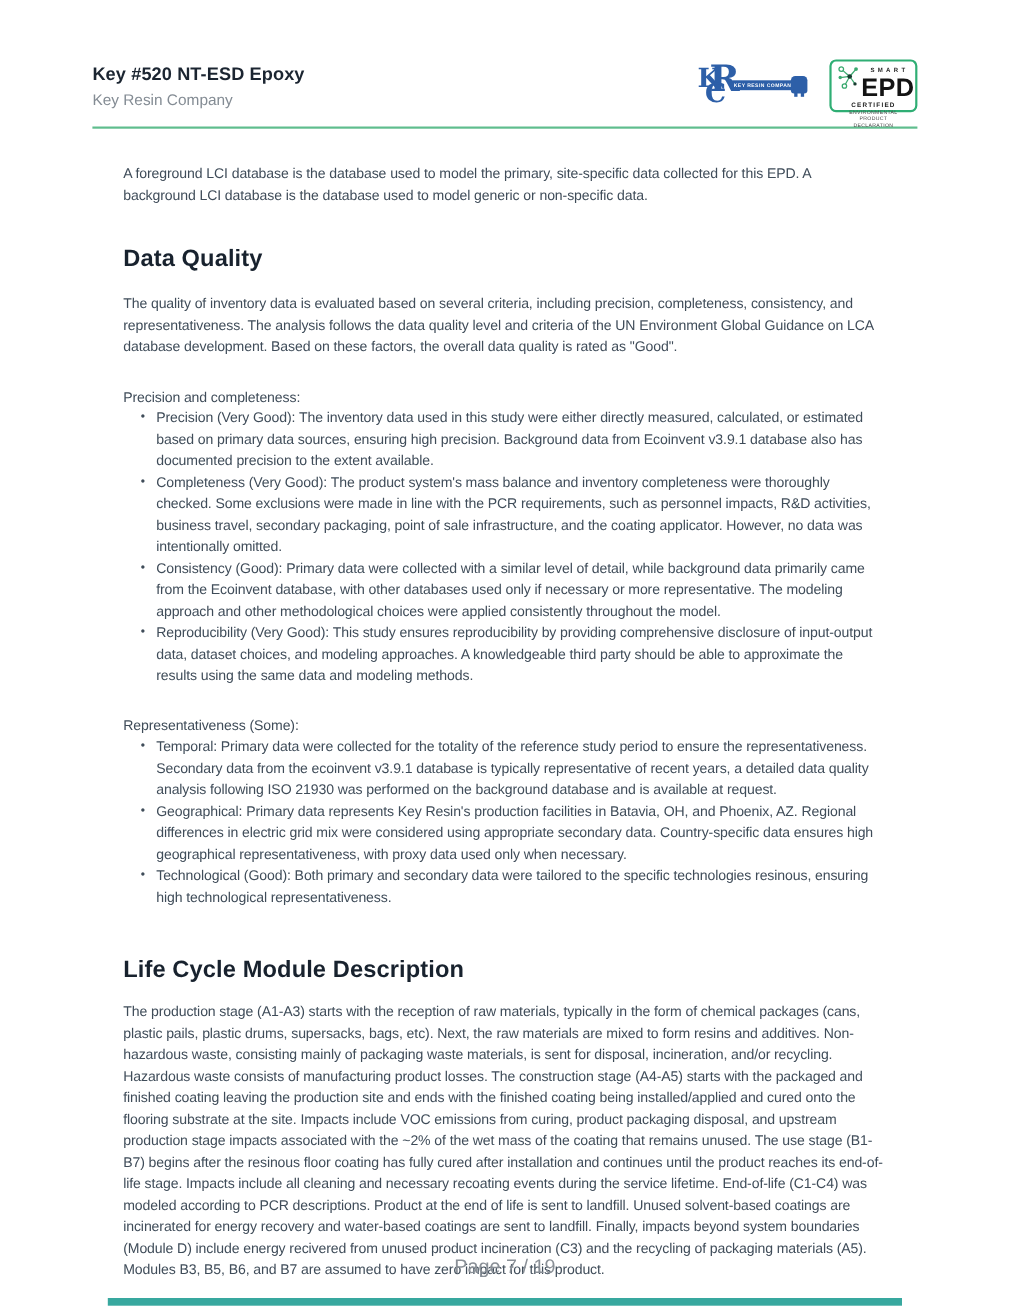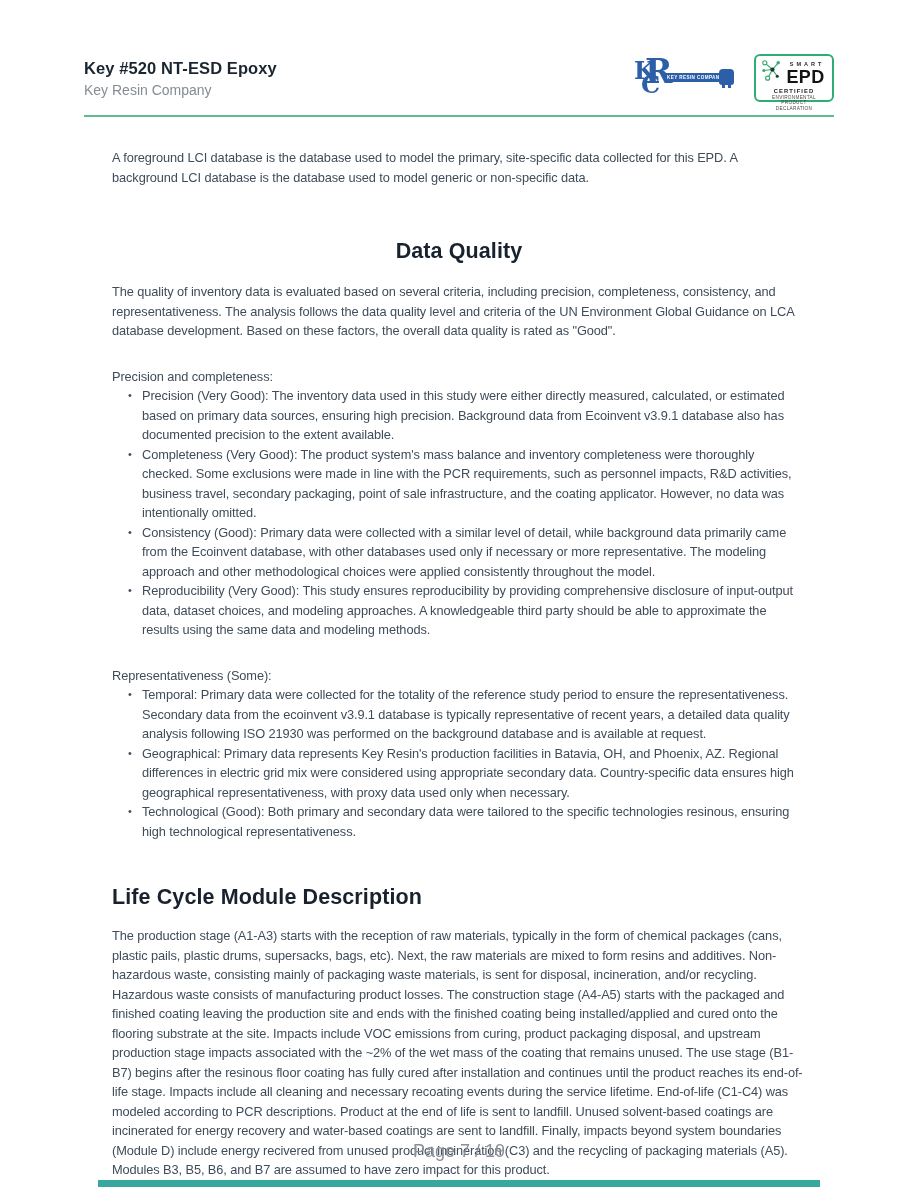--- a/index.html
+++ b/index.html
@@ -54,37 +54,37 @@
   
   .epd-badge {
     width:80px; height:48px; box-sizing:border-box;
     border:2px solid #2fae74; border-radius:6px; background:#fff;
     padding:3px 4px 2px 4px;
   }
   .epd-top { display:flex; align-items:flex-start; }
   .epd-icon { width:23px; height:23px; flex:none; }
   .epd-col { flex:1; text-align:center; }
   .epd-smart { font-size:5.5px; letter-spacing:3px; color:#2b2b2b; font-weight:bold; margin:2px 0 1px 3px; }
-  .epd-word { font-size:18px; font-weight:900; color:#131313; line-height:1; letter-spacing:0.3px; }
+  .epd-word { font-size:23px; font-weight:900; color:#131313; line-height:1; letter-spacing:0.3px; }
   .epd-cert { text-align:center; font-size:5.8px; font-weight:bold; letter-spacing:1.1px; color:#191919; margin-top:2px; }
   .epd-line { text-align:center; font-size:4.7px; color:#4a4a4a; letter-spacing:0.3px; margin-top:1px; }
 
   .header-rule { margin:13px 50px 0 50px; border:0; border-top:2px solid #5fbd8d; }
 
   
   .intro { margin:31px 0 0 0; }
   p, .group-label, li {
     font-size:12.8px; line-height:19.5px; letter-spacing:-0.1px; color:#3f4c59;
   }
   p { margin:0; }
   h1 {
     font-size:21.5px; font-weight:bold; color:#18222e;
     margin:0; letter-spacing:0.1px;
   }
-  .h-dq   { margin-top:52px;text-align:center; }
+  .h-dq   { margin-top:36px; }
   .p-dq   { margin-top:18px; }
   .group-label { margin-top:26px; }
   ul.bullets { list-style:none; margin:0; padding:0; }
   ul.bullets li { position:relative; padding-left:30px; }
   ul.bullets li::before {
     content:"•"; position:absolute; left:16px; top:0;
     font-size:11px; color:#3f4c59;
   }
   .h-lcmd { margin-top:44px; }
   .p-lcmd { margin-top:16px; }

